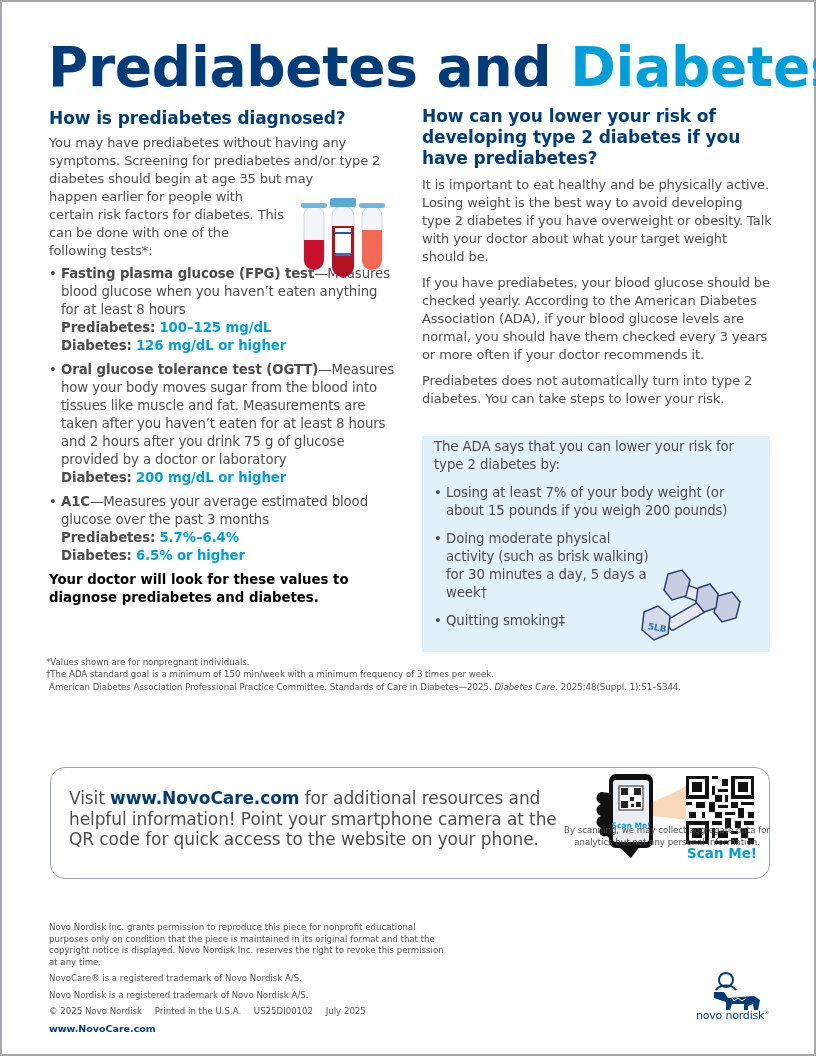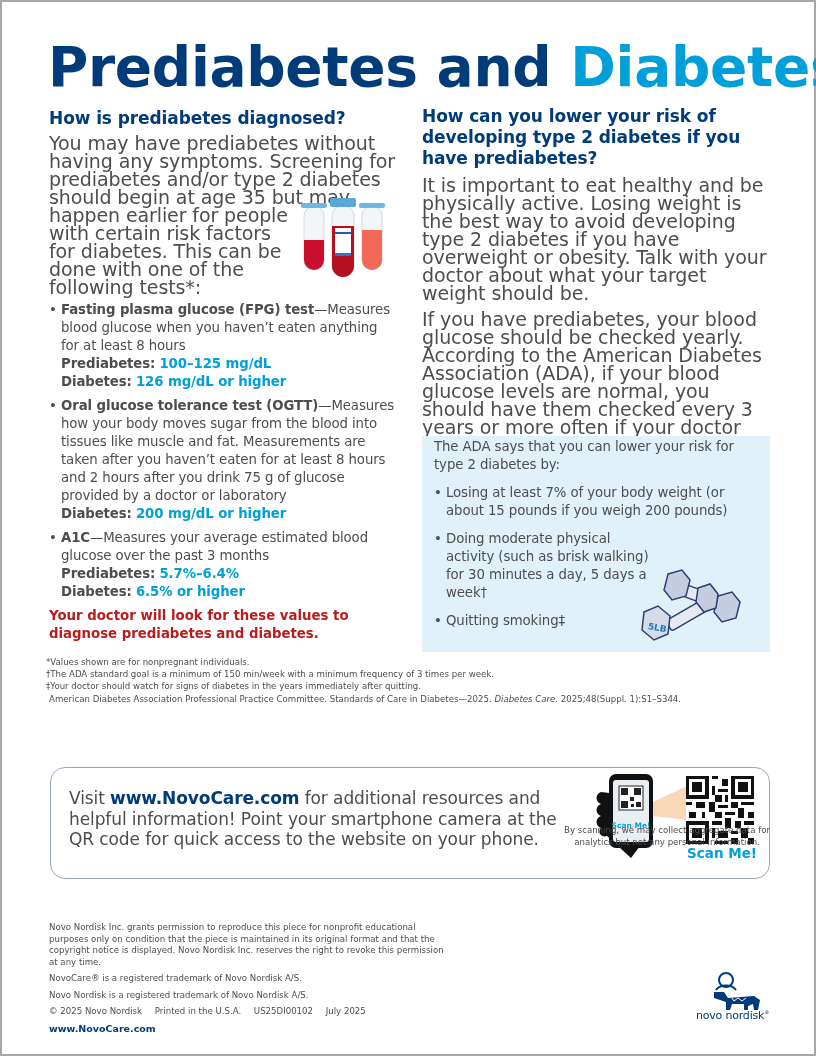--- a/index.html
+++ b/index.html
@@ -10,32 +10,32 @@
   .title { position: absolute; left: 46px; top: 38px; font-size: 55px; font-weight: bold; letter-spacing: -0.3px; color: #003b7a; white-space: nowrap; line-height: 54px; }
   .title .accent { color: #009fda; }
 
   .col-left { position: absolute; left: 47px; top: 106px; width: 350px; }
   .col-right { position: absolute; left: 420px; top: 104px; width: 350px; }
 
   h2 { font-size: 17px; font-weight: bold; color: #003b7a; line-height: 21px; letter-spacing: -0.1px; }
   .col-left h2 { margin-bottom: 5px; }
   .col-right h2 { margin-bottom: 7px; }
 
-  p.body { font-size: 19px; line-height: 18px; color: #4d4d4f; letter-spacing: -0.1px; }
+  p.body { font-size: 13px; line-height: 18px; color: #4d4d4f; letter-spacing: -0.1px; }
   .col-right p.body { margin-bottom: 8px; }
   .intro { width: 240px; }
   .intro-first { width: 350px; }
 
   ul.tests { list-style: none; margin-top: 5px; }
   ul.tests li { position: relative; padding-left: 12px; font-size: 13.3px; line-height: 18px; margin-bottom: 6px; letter-spacing: -0.1px; }
   ul.tests li::before { content: "•"; position: absolute; left: 0; top: 0; color: #4d4d4f; }
   .b { font-weight: bold; color: #4d4d4f; }
   .val { font-weight: bold; color: #009fda; }
   .line { display: block; }
-  .doctor-note { font-size: 13.3px; font-weight: bold; color: #b91c1c; line-height: 18px; margin-top: 4px; }
+  .doctor-note { font-size: 13.3px; font-weight: bold; color: #000000; line-height: 18px; margin-top: 4px; }
 
   .tubes { position: absolute; left: 298px; top: 196px; width: 90px; height: 80px; }
 
   .ada-box { position: absolute; left: 420px; top: 434px; width: 348px; height: 216px; background: #e1f1fa; padding: 2px 12px; }
   .ada-box p { font-size: 13.3px; line-height: 18px; color: #4d4d4f; margin-bottom: 10px; letter-spacing: -0.1px; }
   .ada-box ul { list-style: none; }
   .ada-box li { position: relative; padding-left: 12px; font-size: 13.3px; line-height: 18px; margin-bottom: 10px; letter-spacing: -0.1px; }
   .ada-box li::before { content: "•"; position: absolute; left: 0; top: 0; }
   .dumbbells { position: absolute; right: 22px; bottom: 6px; width: 110px; height: 80px; }
 
@@ -135,21 +135,20 @@
       <rect x="28" y="44" width="40" height="12" rx="3" transform="rotate(-30 48 50)" fill="#e6e9f2" stroke="#2c3e73" stroke-width="1.5"></rect>
       <polygon points="6,46 20,40 32,50 30,68 16,74 4,64" fill="#d6dbea" stroke="#2c3e73" stroke-width="1.5"></polygon>
       <polygon points="60,22 72,18 80,28 78,42 66,46 58,36" fill="#c7cde0" stroke="#2c3e73" stroke-width="1.5"></polygon>
       <text x="10" y="64" font-size="9" font-weight="bold" fill="#1f7ac0" font-family="DejaVu Sans, sans-serif" transform="rotate(10 16 60)">5LB</text>
     </svg>
   </aside>
 
   <div class="footnotes">
     <div>*Values shown are for nonpregnant individuals.</div>
     <div>†The ADA standard goal is a minimum of 150 min/week with a minimum frequency of 3 times per week.</div>
-    <div>‡Your doctor should watch for signs of diabetes in the years immediately after quitting.</div>
     <div class="ref"><span>American Diabetes Association Professional Practice Committee. Standards of Care in Diabetes—2025. </span><i>Diabetes Care.</i><span> 2025;48(Suppl. 1):S1–S344.</span></div>
   </div>
 
   <div class="visit-box">
     <p class="visit-text">
       <span>Visit </span><span class="link">www.NovoCare.com</span><span> for additional resources and helpful information! Point your smartphone camera at the QR code for quick access to the website on your phone.</span>
     </p>
 
     <svg class="phone-art" viewBox="0 0 100 88">
       <polygon points="62,30 96,14 96,48 62,44" fill="#f7c89a" opacity="0.7"></polygon>

